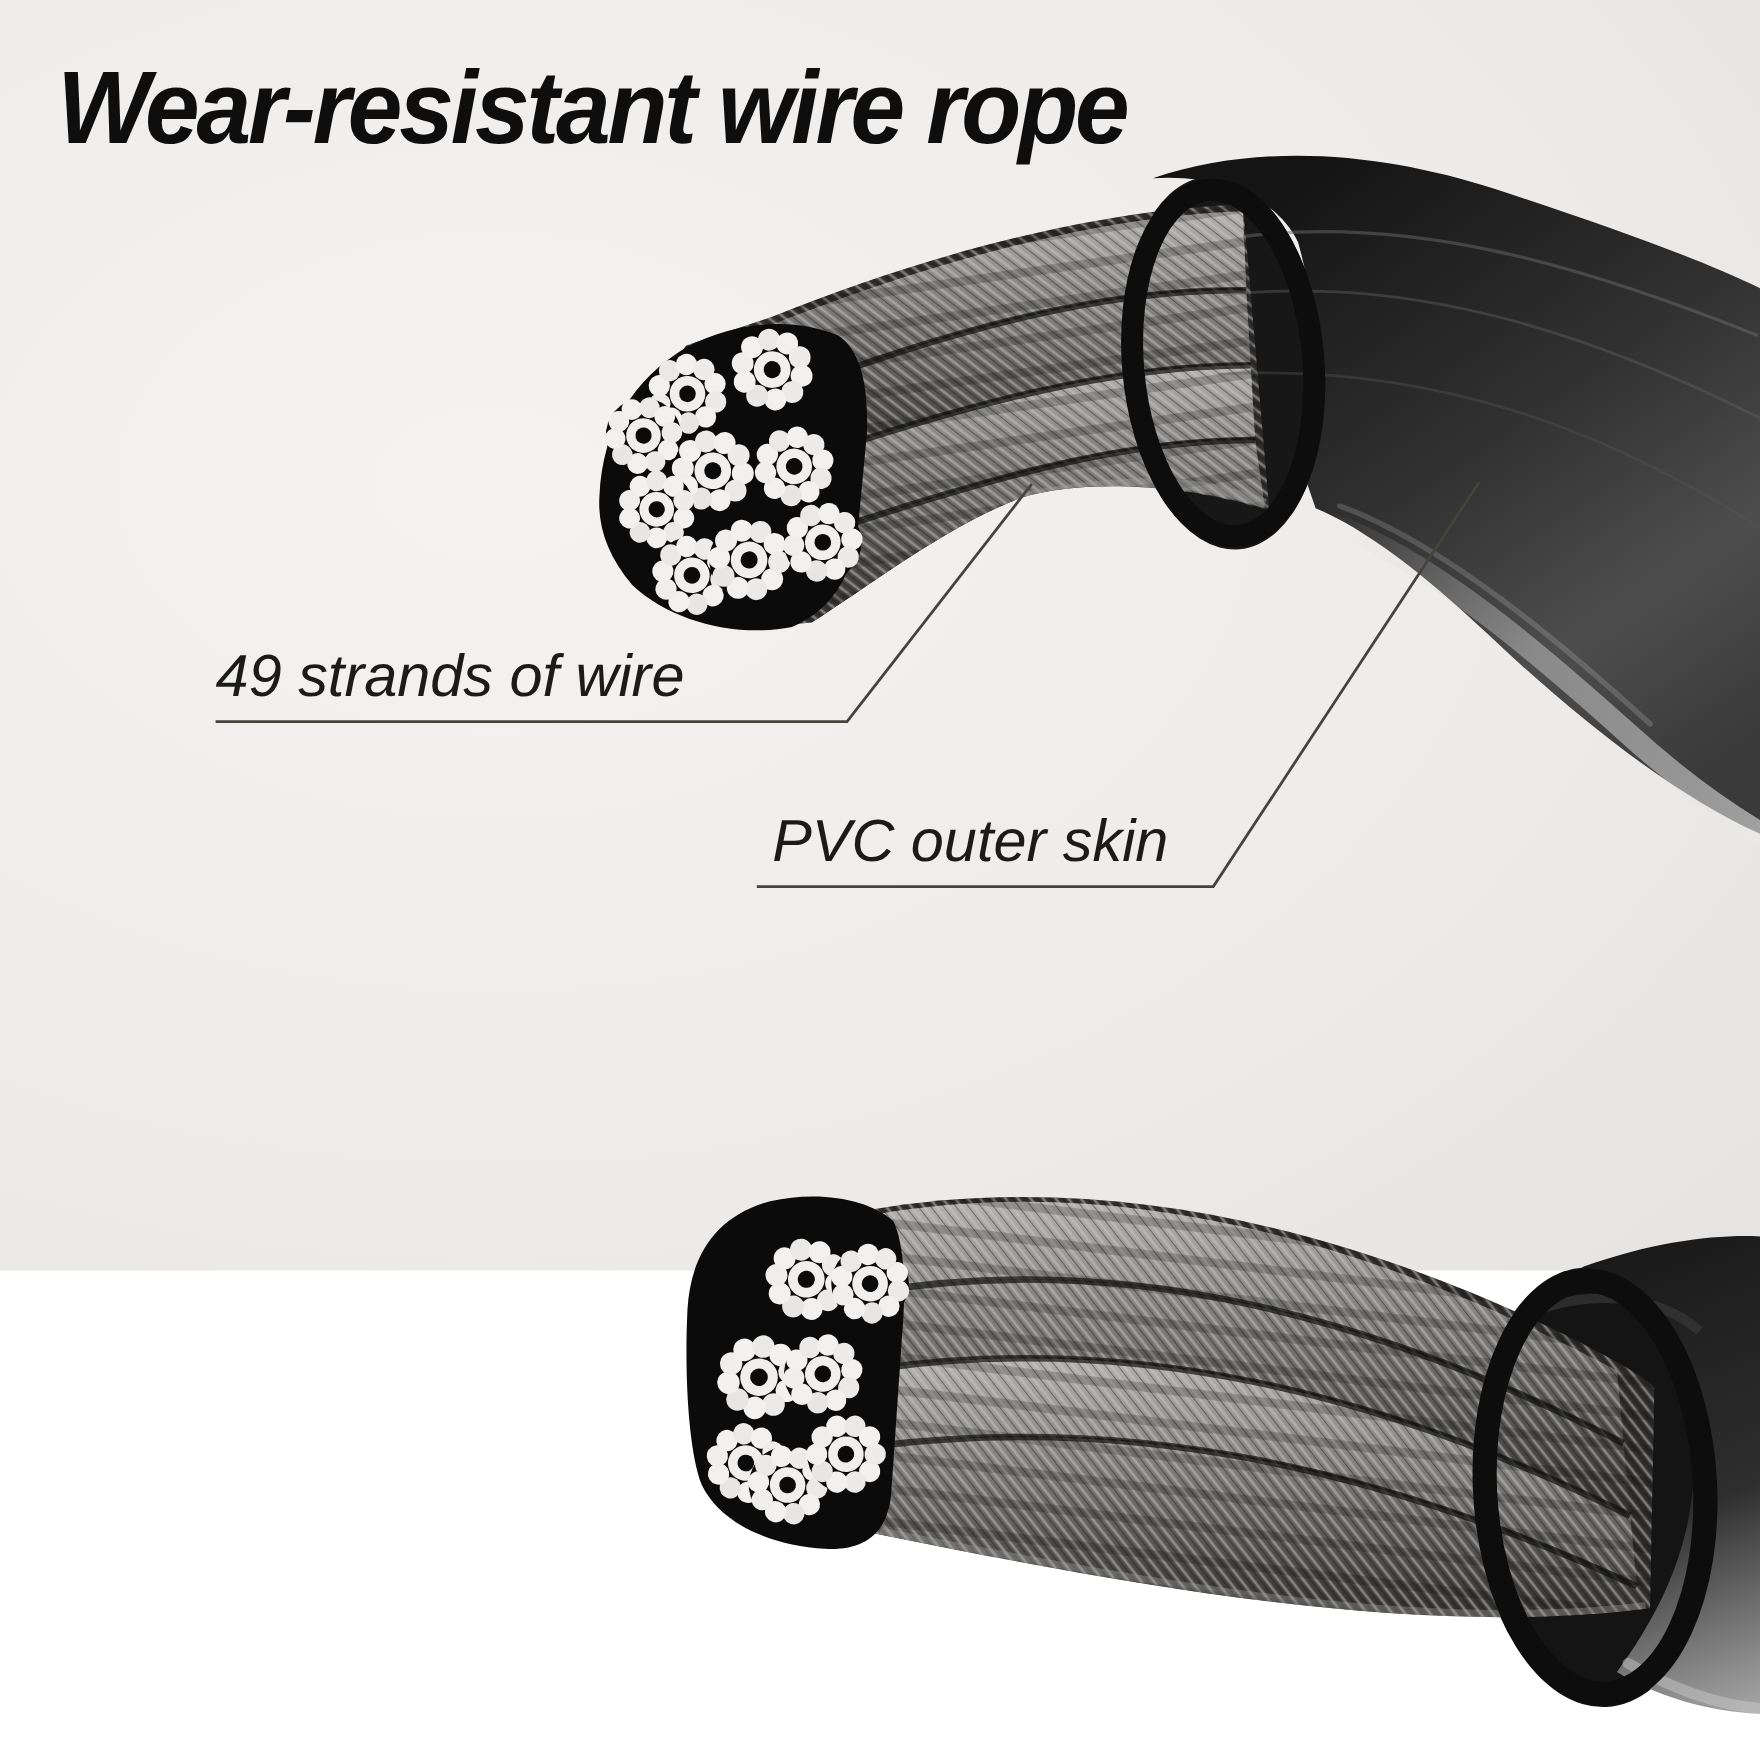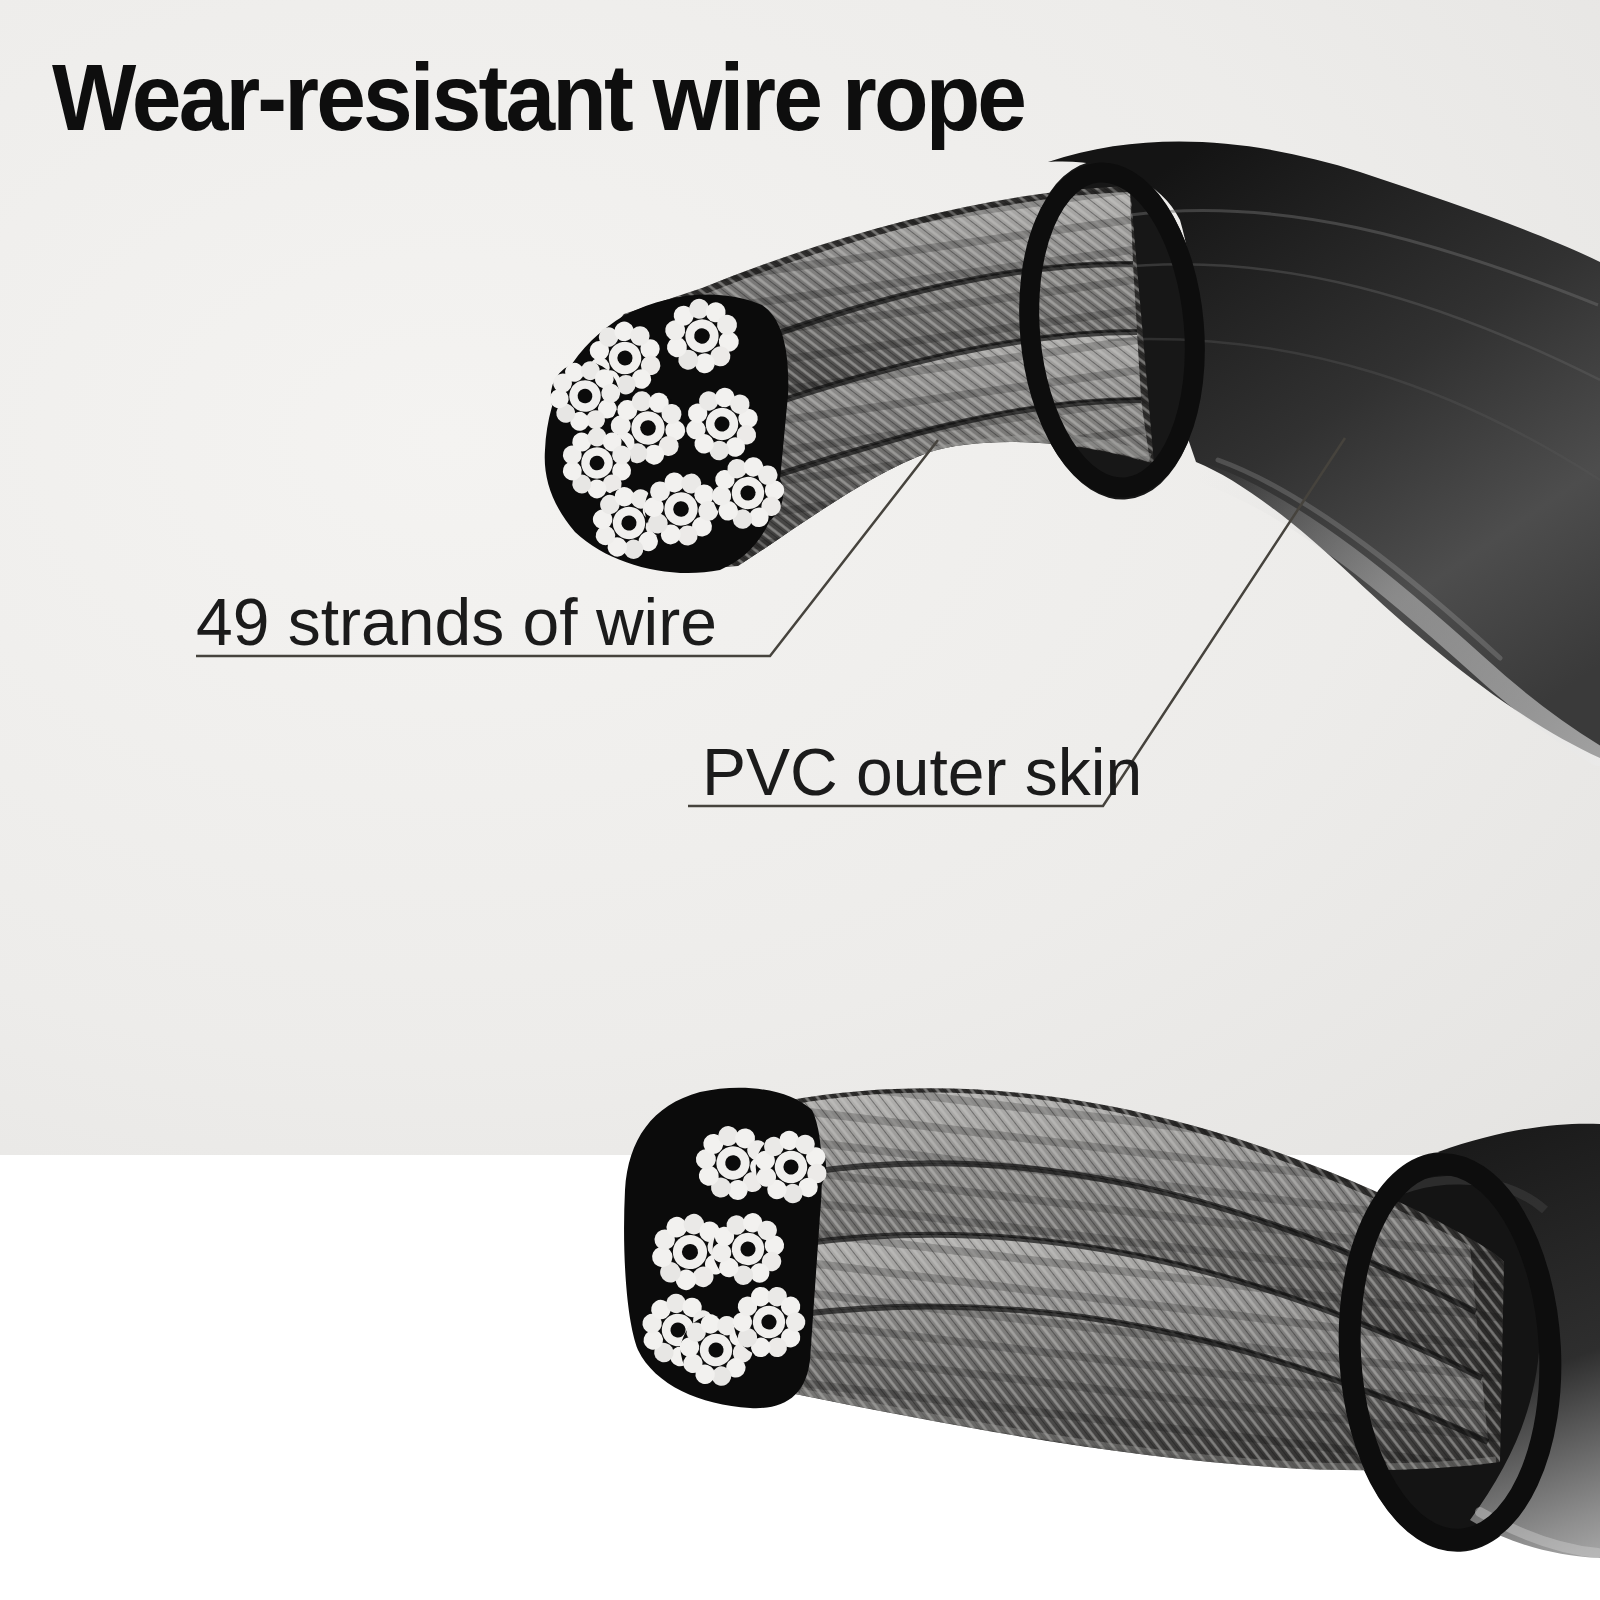--- a/index.html
+++ b/index.html
@@ -3,29 +3,30 @@
 <meta charset="utf-8">
 <style>
   html,body{margin:0;padding:0;}
   body{
     width:1600px;height:1600px;overflow:hidden;
     font-family:"Liberation Sans", sans-serif;
   }
   .stage{
     position:relative;width:1600px;height:1155px;
     background:radial-gradient(130% 120% at 28% 38%, #f4f3f1 0%, #edecea 45%, #e6e5e3 70%, #d9d8d6 100%);
+    font-style:italic;
   }
   .stage svg{position:absolute;left:0;top:0;}
   .page-title{
     position:absolute;left:52px;top:44px;
     font-size:94px;font-weight:700;letter-spacing:-3px;color:#0e0e0e;
     transform:scaleX(.95);transform-origin:left top;white-space:nowrap;
   }
   .callout-label{
-    position:absolute;font-size:66px;font-weight:400;color:#1b1b1b;
+    position:absolute;font-size:54px;font-weight:400;color:#1b1b1b;
     white-space:nowrap;line-height:1.1;
   }
   .callout-label.strands{left:196px;top:586px;}
   .callout-label.pvc{left:692px;top:736px;margin-left:10px;}
 </style>
 </head>
 <body>
 
 <div class="stage">
 

